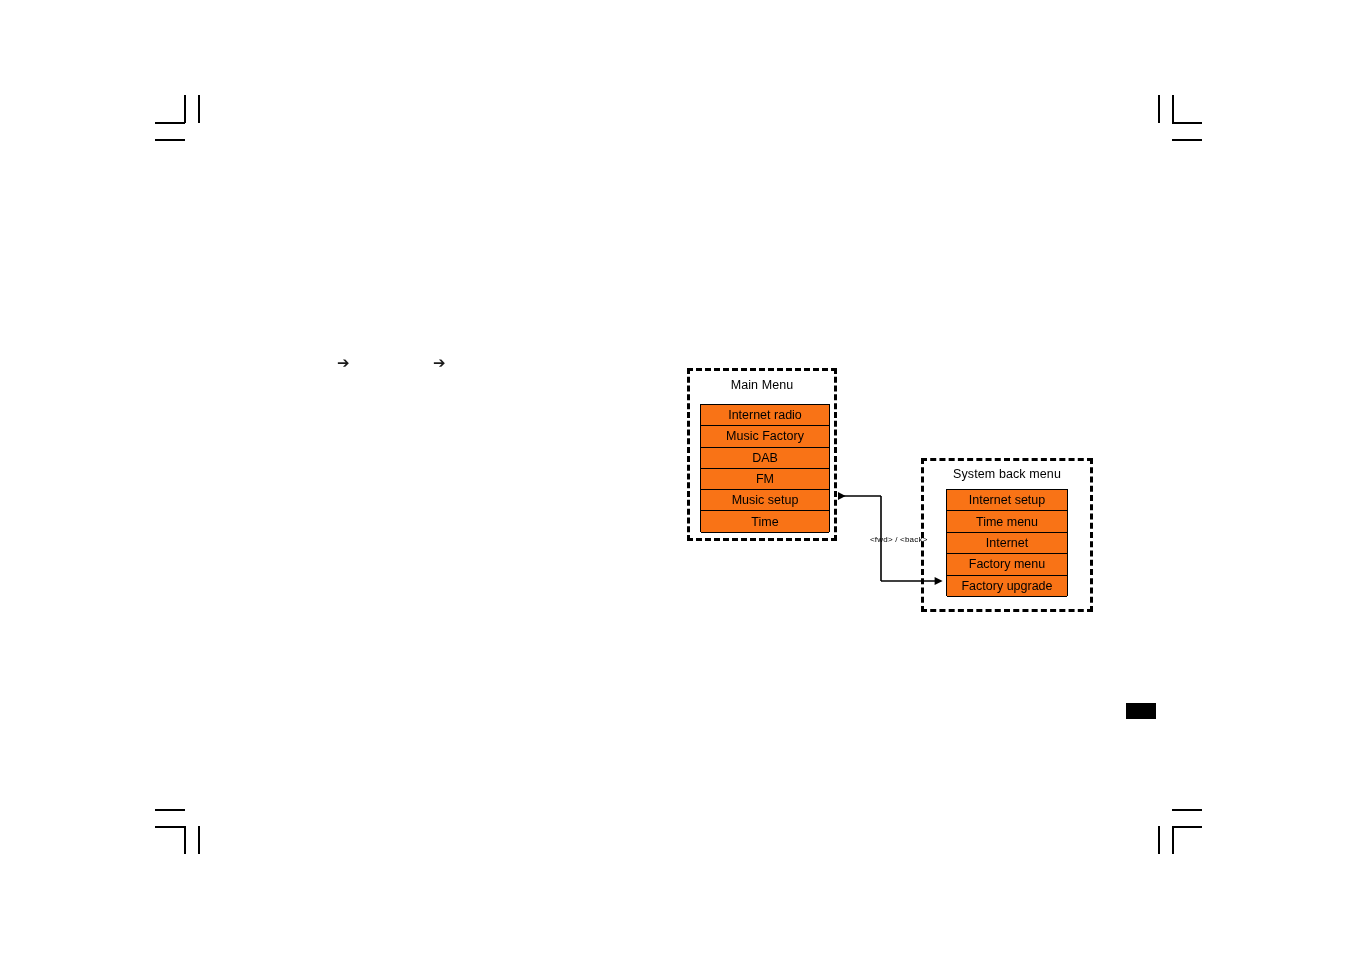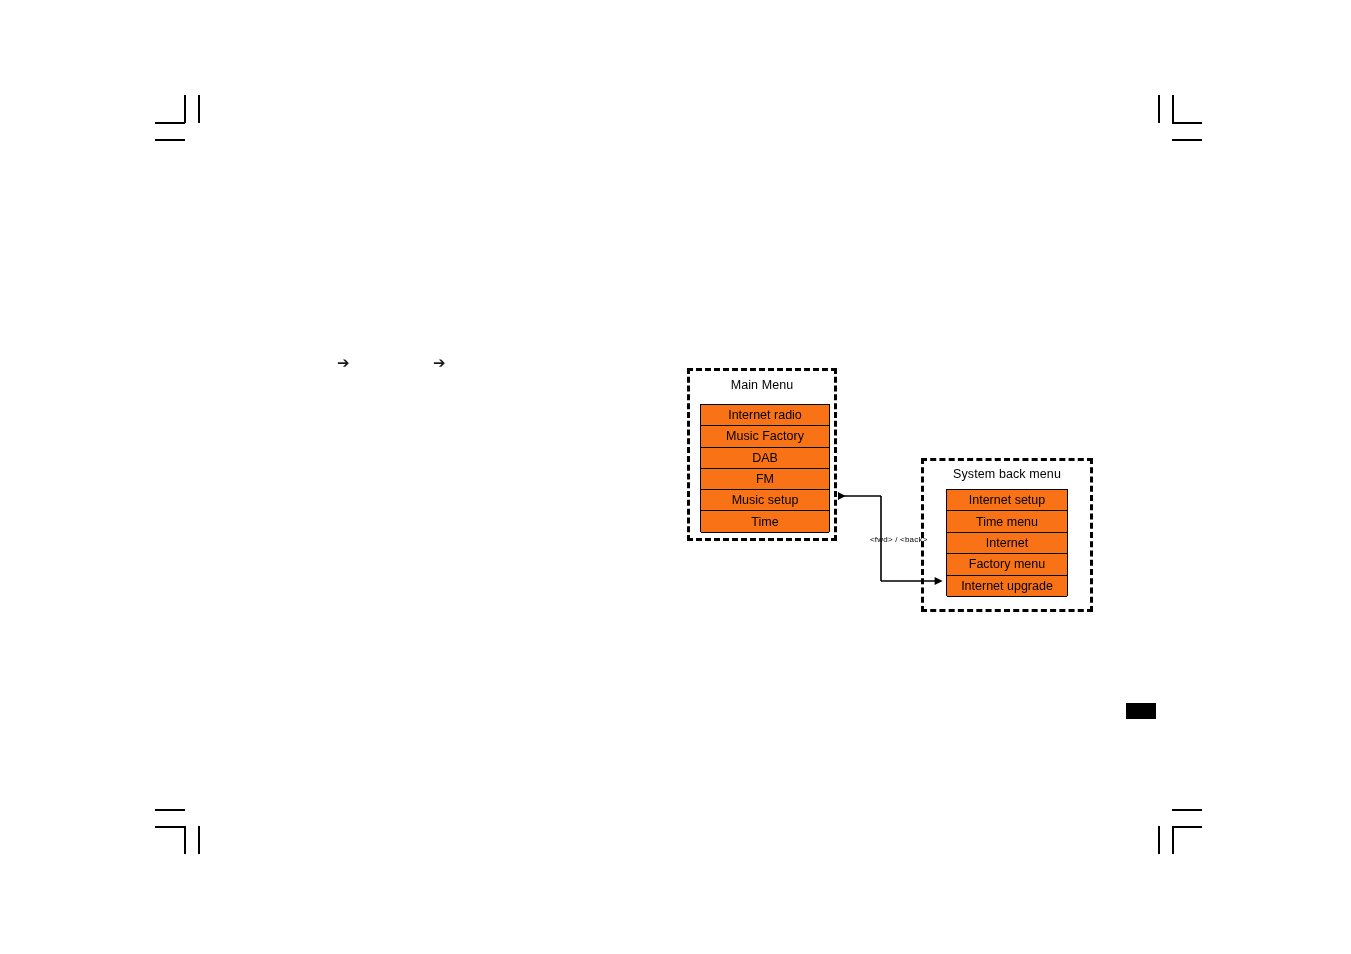--- a/index.html
+++ b/index.html
@@ -151,21 +151,21 @@
   </div>
 
   <div class="menu-group" style="left:921px; top:458px; width:172px; height:154px;">
     <div class="menu-title" style="top:6px;">System back menu</div>
 
     <div class="menu-table" style="left:22px; top:28px; width:122px; height:107px;">
       <div class="menu-item" style="height:21.4px;">Internet setup</div>
       <div class="menu-item" style="height:21.4px;">Time menu</div>
       <div class="menu-item" style="height:21.4px;">Internet</div>
       <div class="menu-item" style="height:21.4px;">Factory menu</div>
-      <div class="menu-item" style="height:21.4px;">Internet upgrade</div>
+      <div class="menu-item" style="height:21.4px;">Factory upgrade</div>
     </div>
   </div>
 
   <svg id="connector-svg" viewBox="0 0 1351 954" xmlns="http://www.w3.org/2000/svg">
     <defs>
       <marker id="arrow-left-head" markerWidth="9" markerHeight="9" refX="8" refY="4.5" orient="auto" markerUnits="userSpaceOnUse">
         <path d="M 8,0.6 L 8,8.4 L 0.4,4.5 z" fill="#000000"></path>
       </marker>
       <marker id="arrow-right-head" markerWidth="9" markerHeight="9" refX="1" refY="4.5" orient="auto" markerUnits="userSpaceOnUse">
         <path d="M 0.6,0.6 L 0.6,8.4 L 8.6,4.5 z" fill="#000000"></path>

